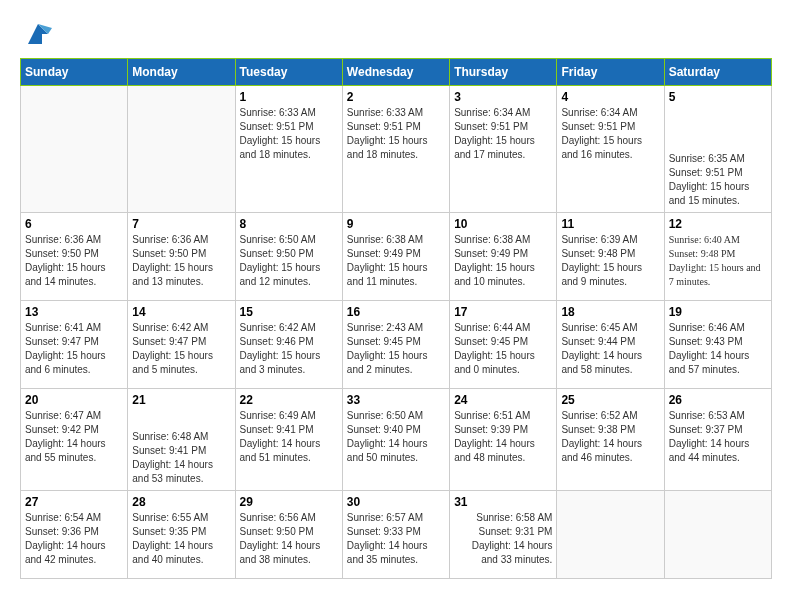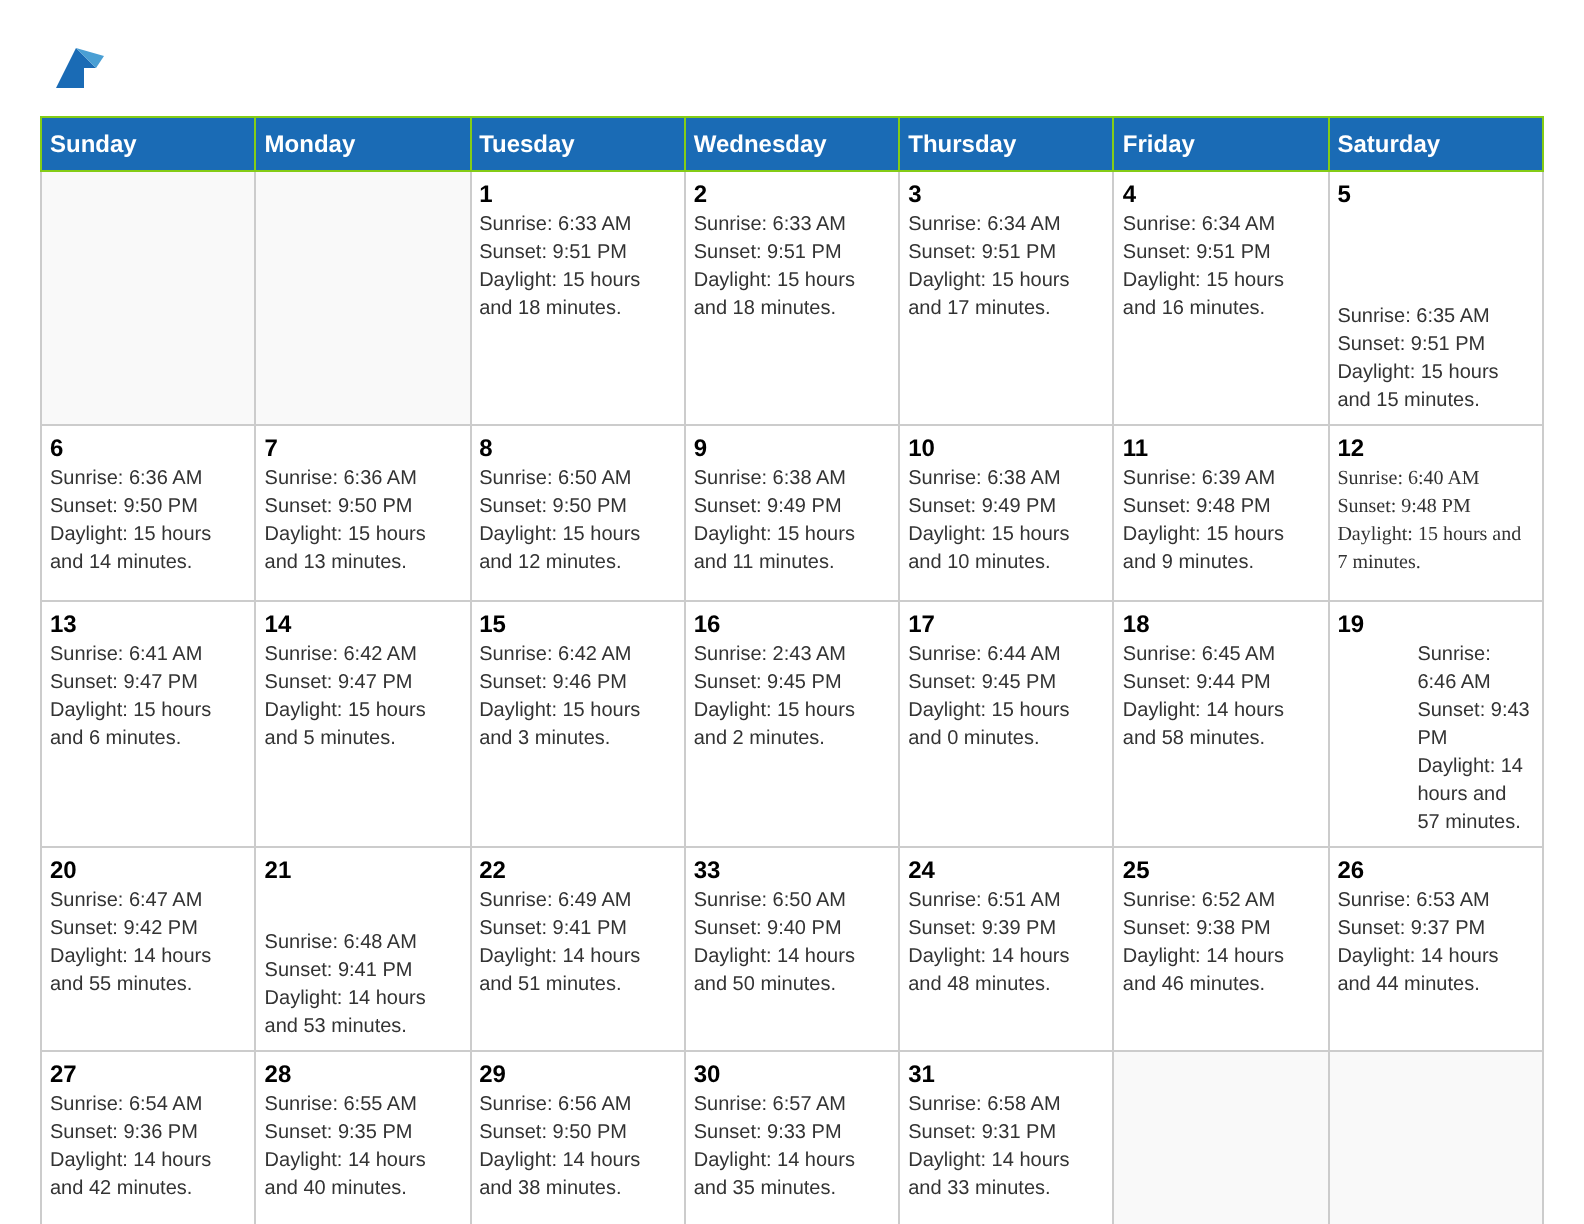--- a/index.html
+++ b/index.html
@@ -231,21 +231,21 @@
 Daylight: 15 hours and 0 minutes.</div>
         </td>
         <td>
           <div class="day-number">18</div>
           <div class="day-info" style="white-space: pre-line;">Sunrise: 6:45 AM
 Sunset: 9:44 PM
 Daylight: 14 hours and 58 minutes.</div>
         </td>
         <td>
           <div class="day-number">19</div>
-          <div class="day-info" style="white-space: pre-line; margin-left: 40px;">Sunrise: 6:46 AM
+          <div class="day-info" style="white-space: pre-line;">Sunrise: 6:46 AM
 Sunset: 9:43 PM
 Daylight: 14 hours and 57 minutes.</div>
         </td>
       </tr>
       <tr>
         <td>
           <div class="day-number">20</div>
           <div class="day-info" style="white-space: pre-line;">Sunrise: 6:47 AM
 Sunset: 9:42 PM
 Daylight: 14 hours and 55 minutes.</div>
@@ -307,21 +307,21 @@
 Daylight: 14 hours and 38 minutes.</div>
         </td>
         <td>
           <div class="day-number">30</div>
           <div class="day-info" style="white-space: pre-line;">Sunrise: 6:57 AM
 Sunset: 9:33 PM
 Daylight: 14 hours and 35 minutes.</div>
         </td>
         <td>
           <div class="day-number">31</div>
-          <div class="day-info" style="white-space: pre-line;">Sunrise: 6:58 AM
+          <div class="day-info" style="white-space: pre-line; text-align: right;">Sunrise: 6:58 AM
 Sunset: 9:31 PM
 Daylight: 14 hours and 33 minutes.</div>
         </td>
         <td class="empty"></td>
         <td class="empty"></td>
       </tr>
     </tbody>
 </table>
 
 </body></html>

